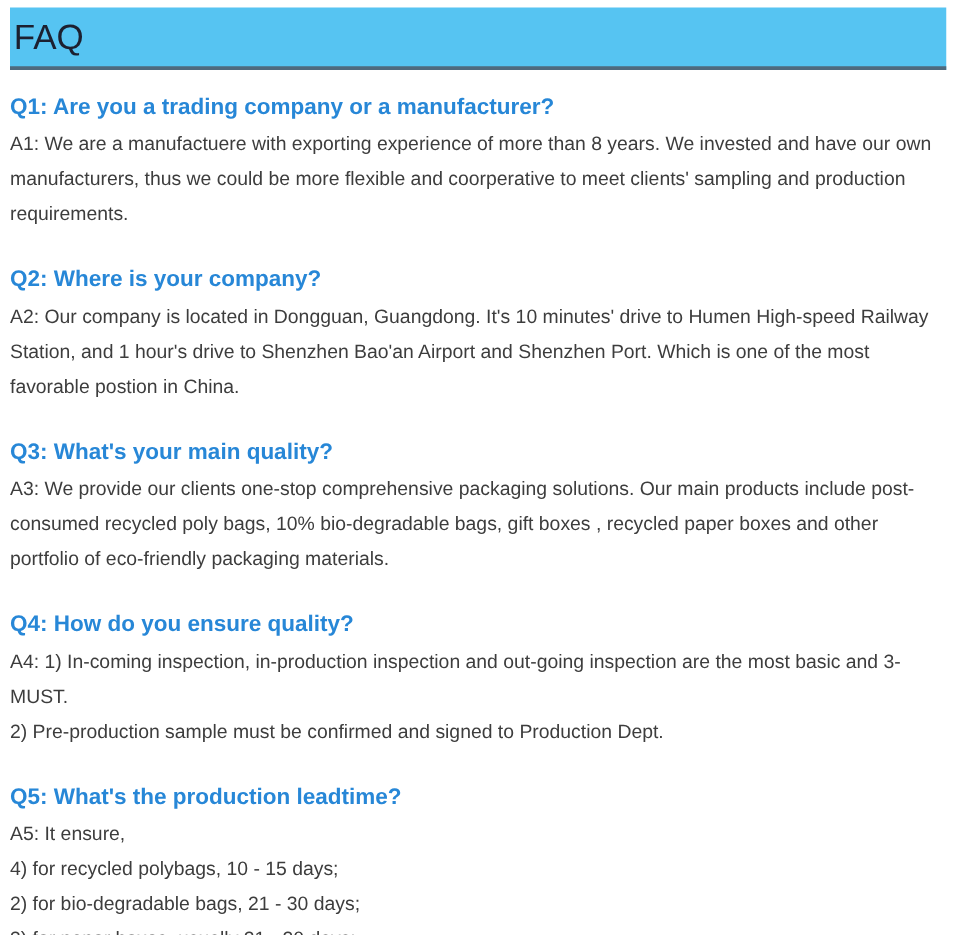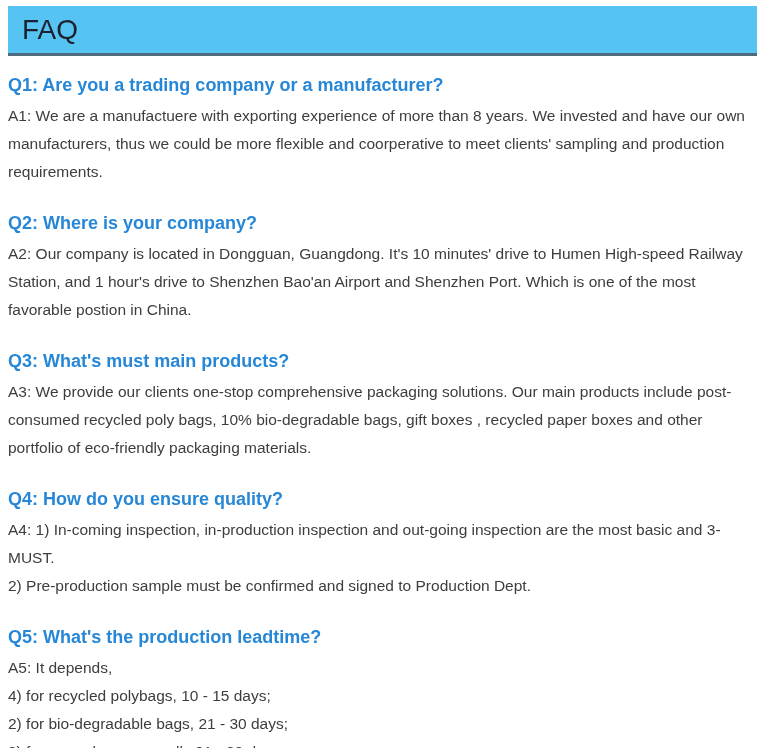--- a/index.html
+++ b/index.html
@@ -14,21 +14,21 @@
     box-sizing: border-box;
     padding: 6px 8px 10px 8px;
     background: #ffffff;
   }
   .title-bar {
     height: 47px;
     background: var(--header-bg, #56C4F2);
     border-bottom: 3px solid var(--header-border, #4E6A7E);
     display: flex;
     align-items: center;
-    padding-left: 14px;
+    padding-left: 3px;
   }
   .title-bar .title-text {
     font-size: 28px;
     font-weight: 400;
     color: var(--header-text, #1C2030);
     letter-spacing: 0px;
   }
   .faq-list {
     margin-top: 20px;
     padding-right: 2px;
@@ -69,38 +69,38 @@
   </section>
 
   <section class="faq-section">
     <h2 class="question">Q2: Where is your company?</h2>
     <div class="answer">
           <p>A2: Our company is located in Dongguan, Guangdong. It's 10 minutes' drive to Humen High-speed Railway Station, and 1 hour's drive to Shenzhen Bao'an Airport and Shenzhen Port. Which is one of the most favorable postion in China.</p>
         </div>
   </section>
 
   <section class="faq-section">
-    <h2 class="question">Q3: What's must main products?</h2>
+    <h2 class="question">Q3: What's your main quality?</h2>
     <div class="answer">
           <p>A3: We provide our clients one-stop comprehensive packaging solutions. Our main products include post-consumed recycled poly bags, 10% bio-degradable bags, gift boxes , recycled paper boxes and other portfolio of eco-friendly packaging materials.</p>
         </div>
   </section>
 
   <section class="faq-section">
     <h2 class="question">Q4: How do you ensure quality?</h2>
     <div class="answer">
           <p>A4: 1) In-coming inspection, in-production inspection and out-going inspection are the most basic and 3-MUST.</p>
           <p>2) Pre-production sample must be confirmed and signed to Production Dept.</p>
         </div>
   </section>
 
   <section class="faq-section">
     <h2 class="question">Q5: What's the production leadtime?</h2>
     <div class="answer">
-          <p>A5: It depends,</p>
+          <p>A5: It ensure,</p>
           <p>4) for recycled polybags, 10 - 15 days;</p>
           <p>2) for bio-degradable bags, 21 - 30 days;</p>
           <p>3) for paper boxes, usually 21 - 20 days;</p>
           <p>4) for paper hangtags or labels, 10 - 15 days.</p>
         </div>
   </section>
 </div>
 </div>
 
 </body></html>

